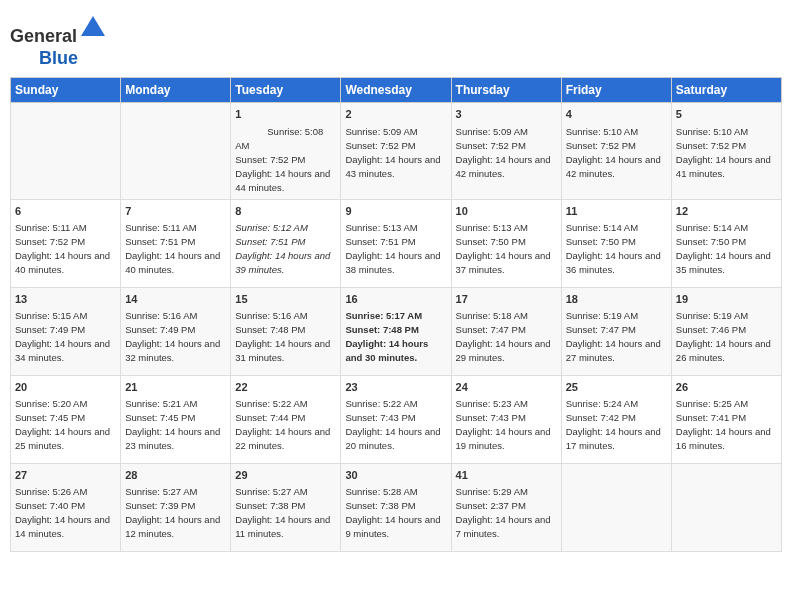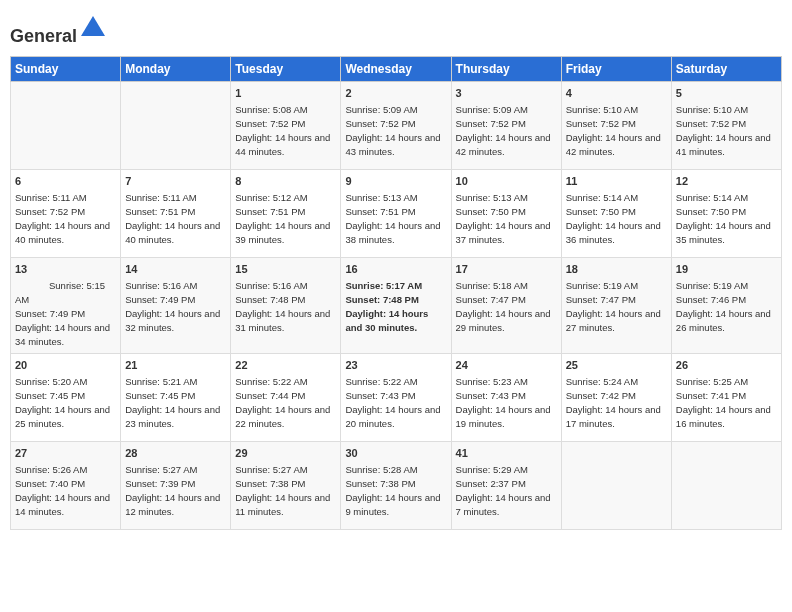--- a/index.html
+++ b/index.html
@@ -93,20 +93,23 @@
 <body>
 
 <div class="header-area">
   <div class="logo">
     <div>
       <div class="logo-text">
         <span class="logo-general">General</span><svg class="logo-icon" viewBox="0 0 28 28">
             <polygon points="14,2 26,22 2,22" fill="#2a6ed4"></polygon>
             <rect x="10" y="14" width="8" height="8" fill="#2a6ed4"></rect>
           </svg>
+      </div>
+      <div class="logo-text">
+        <span class="logo-blue">Blue</span>
       </div>
     </div>
   </div>
   <div class="title-area">
     <div class="month-title"></div>
     <div class="location-title"></div>
   </div>
 </div>
 
 <table>
@@ -118,21 +121,21 @@
         <th>Wednesday</th>
         <th>Thursday</th>
         <th>Friday</th>
         <th>Saturday</th>
       </tr>
   </thead>
   <tbody id="calendar-body">
   <tr>
         <td></td>
         <td></td>
-        <td><span class="day-num">1</span><span class="cell-info" style="white-space: pre-line;">Sunrise: 5:08 AM
+        <td><span class="day-num">1</span><span class="cell-info" style="white-space: pre-line; margin-left: 32px;">Sunrise: 5:08 AM
 Sunset: 7:52 PM
 Daylight: 14 hours and 44 minutes.</span></td>
         <td><span class="day-num">2</span><span class="cell-info" style="white-space: pre-line;">Sunrise: 5:09 AM
 Sunset: 7:52 PM
 Daylight: 14 hours and 43 minutes.</span></td>
         <td><span class="day-num">3</span><span class="cell-info" style="white-space: pre-line;">Sunrise: 5:09 AM
 Sunset: 7:52 PM
 Daylight: 14 hours and 42 minutes.</span></td>
         <td><span class="day-num">4</span><span class="cell-info" style="white-space: pre-line;">Sunrise: 5:10 AM
 Sunset: 7:52 PM
@@ -141,38 +144,38 @@
 Sunset: 7:52 PM
 Daylight: 14 hours and 41 minutes.</span></td>
       </tr>
       <tr>
         <td><span class="day-num">6</span><span class="cell-info" style="white-space: pre-line;">Sunrise: 5:11 AM
 Sunset: 7:52 PM
 Daylight: 14 hours and 40 minutes.</span></td>
         <td><span class="day-num">7</span><span class="cell-info" style="white-space: pre-line;">Sunrise: 5:11 AM
 Sunset: 7:51 PM
 Daylight: 14 hours and 40 minutes.</span></td>
-        <td><span class="day-num">8</span><span class="cell-info" style="white-space: pre-line;">Sunrise: 5:12 AM
+        <td><span class="day-num">8</span><span class="cell-info" style="white-space: pre-line; font-style: italic;">Sunrise: 5:12 AM
 Sunset: 7:51 PM
 Daylight: 14 hours and 39 minutes.</span></td>
         <td><span class="day-num">9</span><span class="cell-info" style="white-space: pre-line;">Sunrise: 5:13 AM
 Sunset: 7:51 PM
 Daylight: 14 hours and 38 minutes.</span></td>
         <td><span class="day-num">10</span><span class="cell-info" style="white-space: pre-line;">Sunrise: 5:13 AM
 Sunset: 7:50 PM
 Daylight: 14 hours and 37 minutes.</span></td>
         <td><span class="day-num">11</span><span class="cell-info" style="white-space: pre-line;">Sunrise: 5:14 AM
 Sunset: 7:50 PM
 Daylight: 14 hours and 36 minutes.</span></td>
         <td><span class="day-num">12</span><span class="cell-info" style="white-space: pre-line;">Sunrise: 5:14 AM
 Sunset: 7:50 PM
 Daylight: 14 hours and 35 minutes.</span></td>
       </tr>
       <tr>
-        <td><span class="day-num">13</span><span class="cell-info" style="white-space: pre-line; margin-left: 34px;">Sunrise: 5:15 AM
+        <td><span class="day-num">13</span><span class="cell-info" style="white-space: pre-line;">Sunrise: 5:15 AM
 Sunset: 7:49 PM
 Daylight: 14 hours and 34 minutes.</span></td>
         <td><span class="day-num">14</span><span class="cell-info" style="white-space: pre-line;">Sunrise: 5:16 AM
 Sunset: 7:49 PM
 Daylight: 14 hours and 32 minutes.</span></td>
         <td><span class="day-num">15</span><span class="cell-info" style="white-space: pre-line;">Sunrise: 5:16 AM
 Sunset: 7:48 PM
 Daylight: 14 hours and 31 minutes.</span></td>
         <td><span class="day-num">16</span><span class="cell-info" style="white-space: pre-line; font-weight: bold;">Sunrise: 5:17 AM
 Sunset: 7:48 PM

